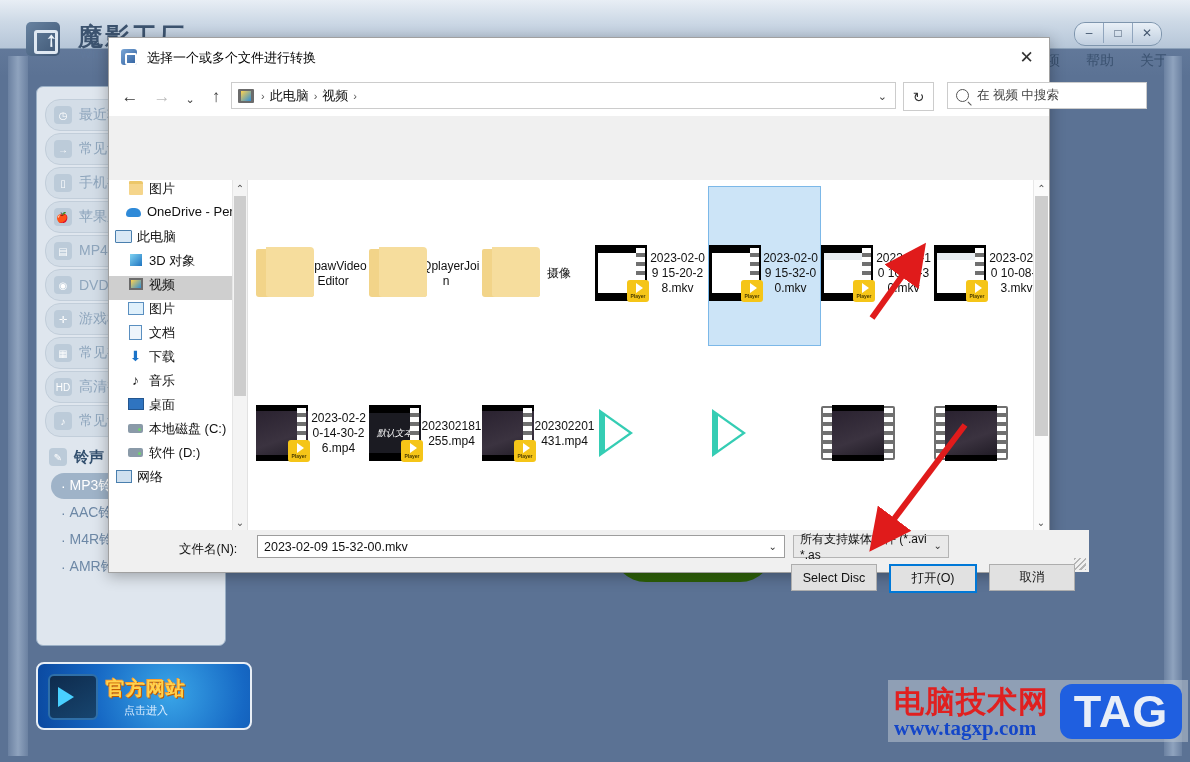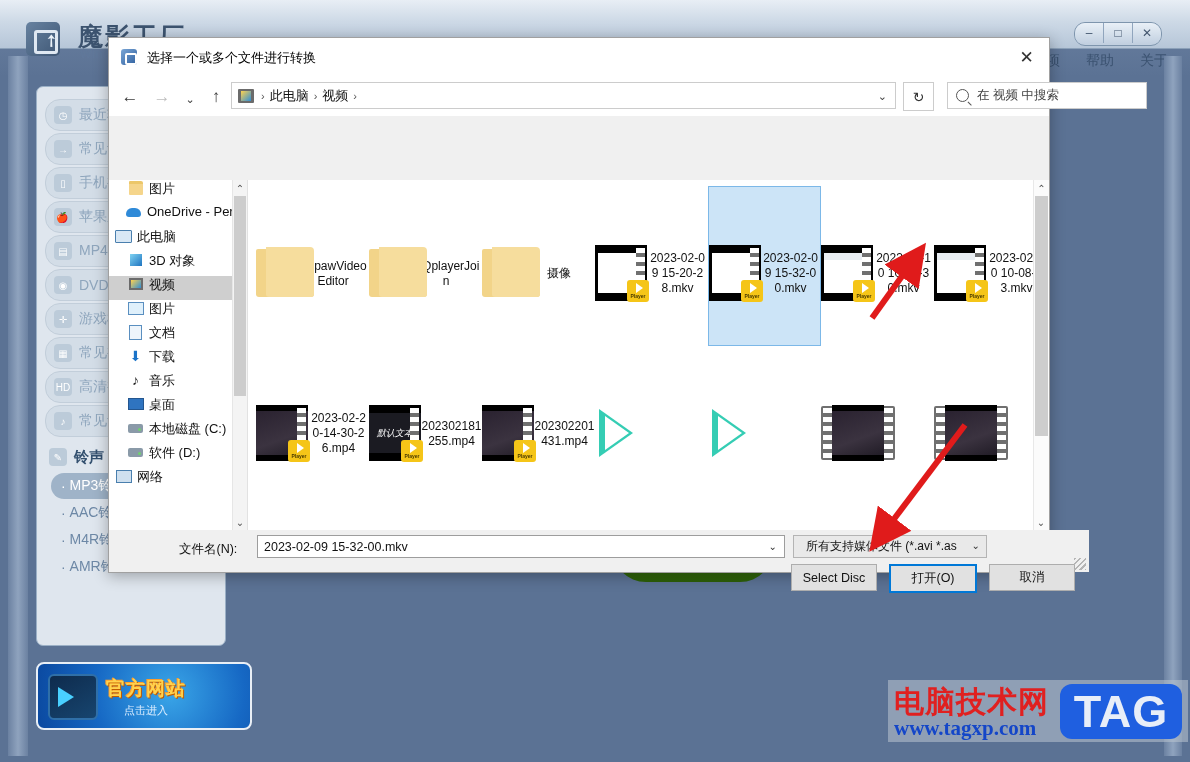--- a/index.html
+++ b/index.html
@@ -218,23 +218,23 @@
     background:#fbfbfb;border-left:1px solid #e8e8e8;}
   #file-thumb{position:absolute;top:16px;left:1px;width:13px;height:240px;background:#cdcdcd;}
   
   #dlg-bottom{position:absolute;left:0;top:492px;width:940px;height:42px;
     background:#f0f0f0;margin-left:40px;}
   #fn-label{position:absolute;left:30px;top:11px;font-size:12.5px;color:#111;}
   #fn-input{position:absolute;left:108px;top:5px;width:528px;height:23px;
     border:1px solid #9d9d9d;background:#fff;display:flex;align-items:center;
     padding-left:6px;box-sizing:border-box;font-size:12.5px;color:#111;}
   #fn-caret{position:absolute;right:7px;top:5px;font-size:10px;color:#333;}
-  #ftype{position:absolute;left:644px;top:5px;width:194px;height:23px;
+  #ftype{position:absolute;left:644px;top:5px;width:156px;height:23px;
     border:1px solid #b4b4b4;background:#e9e9e9;display:flex;align-items:center;
-    padding-left:12px;box-sizing:border-box;font-size:12px;color:#111;}
+    padding-left:6px;box-sizing:border-box;font-size:12px;color:#111;}
   #ftype-caret{position:absolute;right:6px;top:4px;font-size:10px;color:#333;}
   .dbtn{position:absolute;top:34px;height:25px;border:1px solid #adadad;
     background:#e1e1e1;display:flex;align-items:center;justify-content:center;
     font-size:12.5px;color:#111;}
   #btn-disc{left:642px;width:84px;}
   #btn-open{left:740px;width:84px;border:2px solid #0078d7;background:#e1e1e1;}
   #btn-cancel{left:840px;width:84px;}
   #resize-grip{position:absolute;right:3px;bottom:2px;width:12px;height:12px;
     background:repeating-linear-gradient(135deg,#b5b5b5 0 1.5px,transparent 1.5px 4px);}
   

